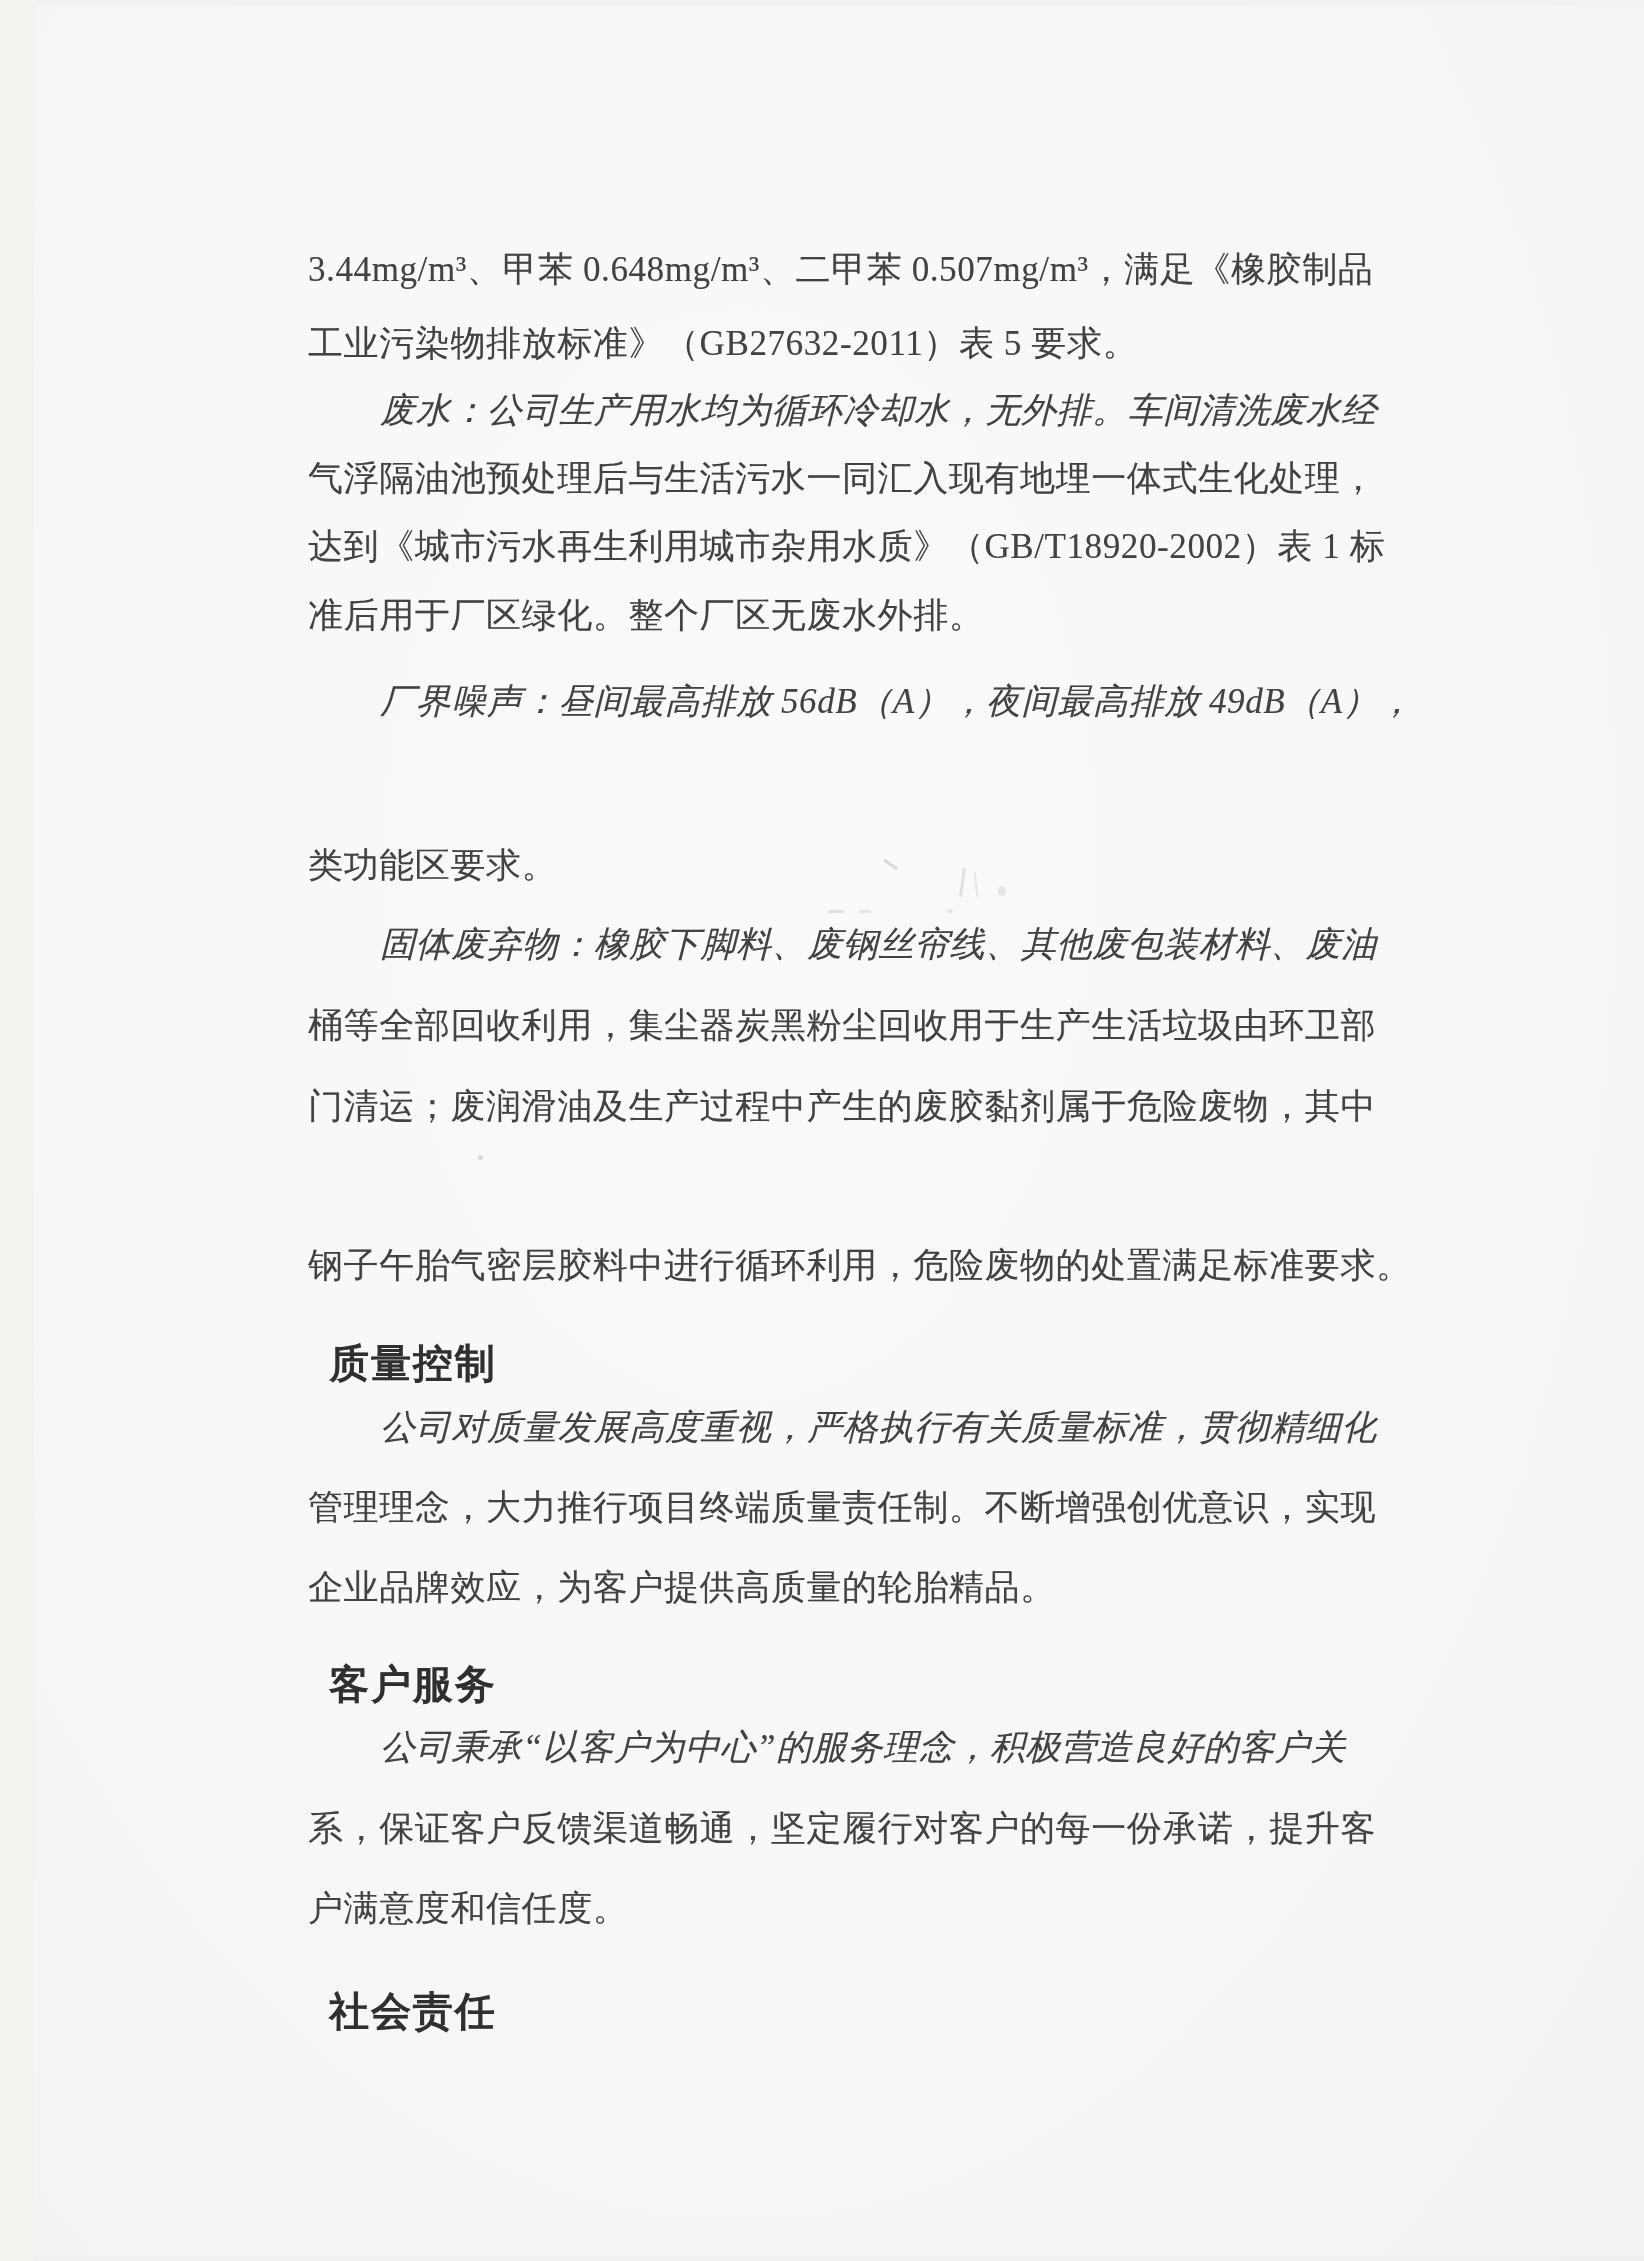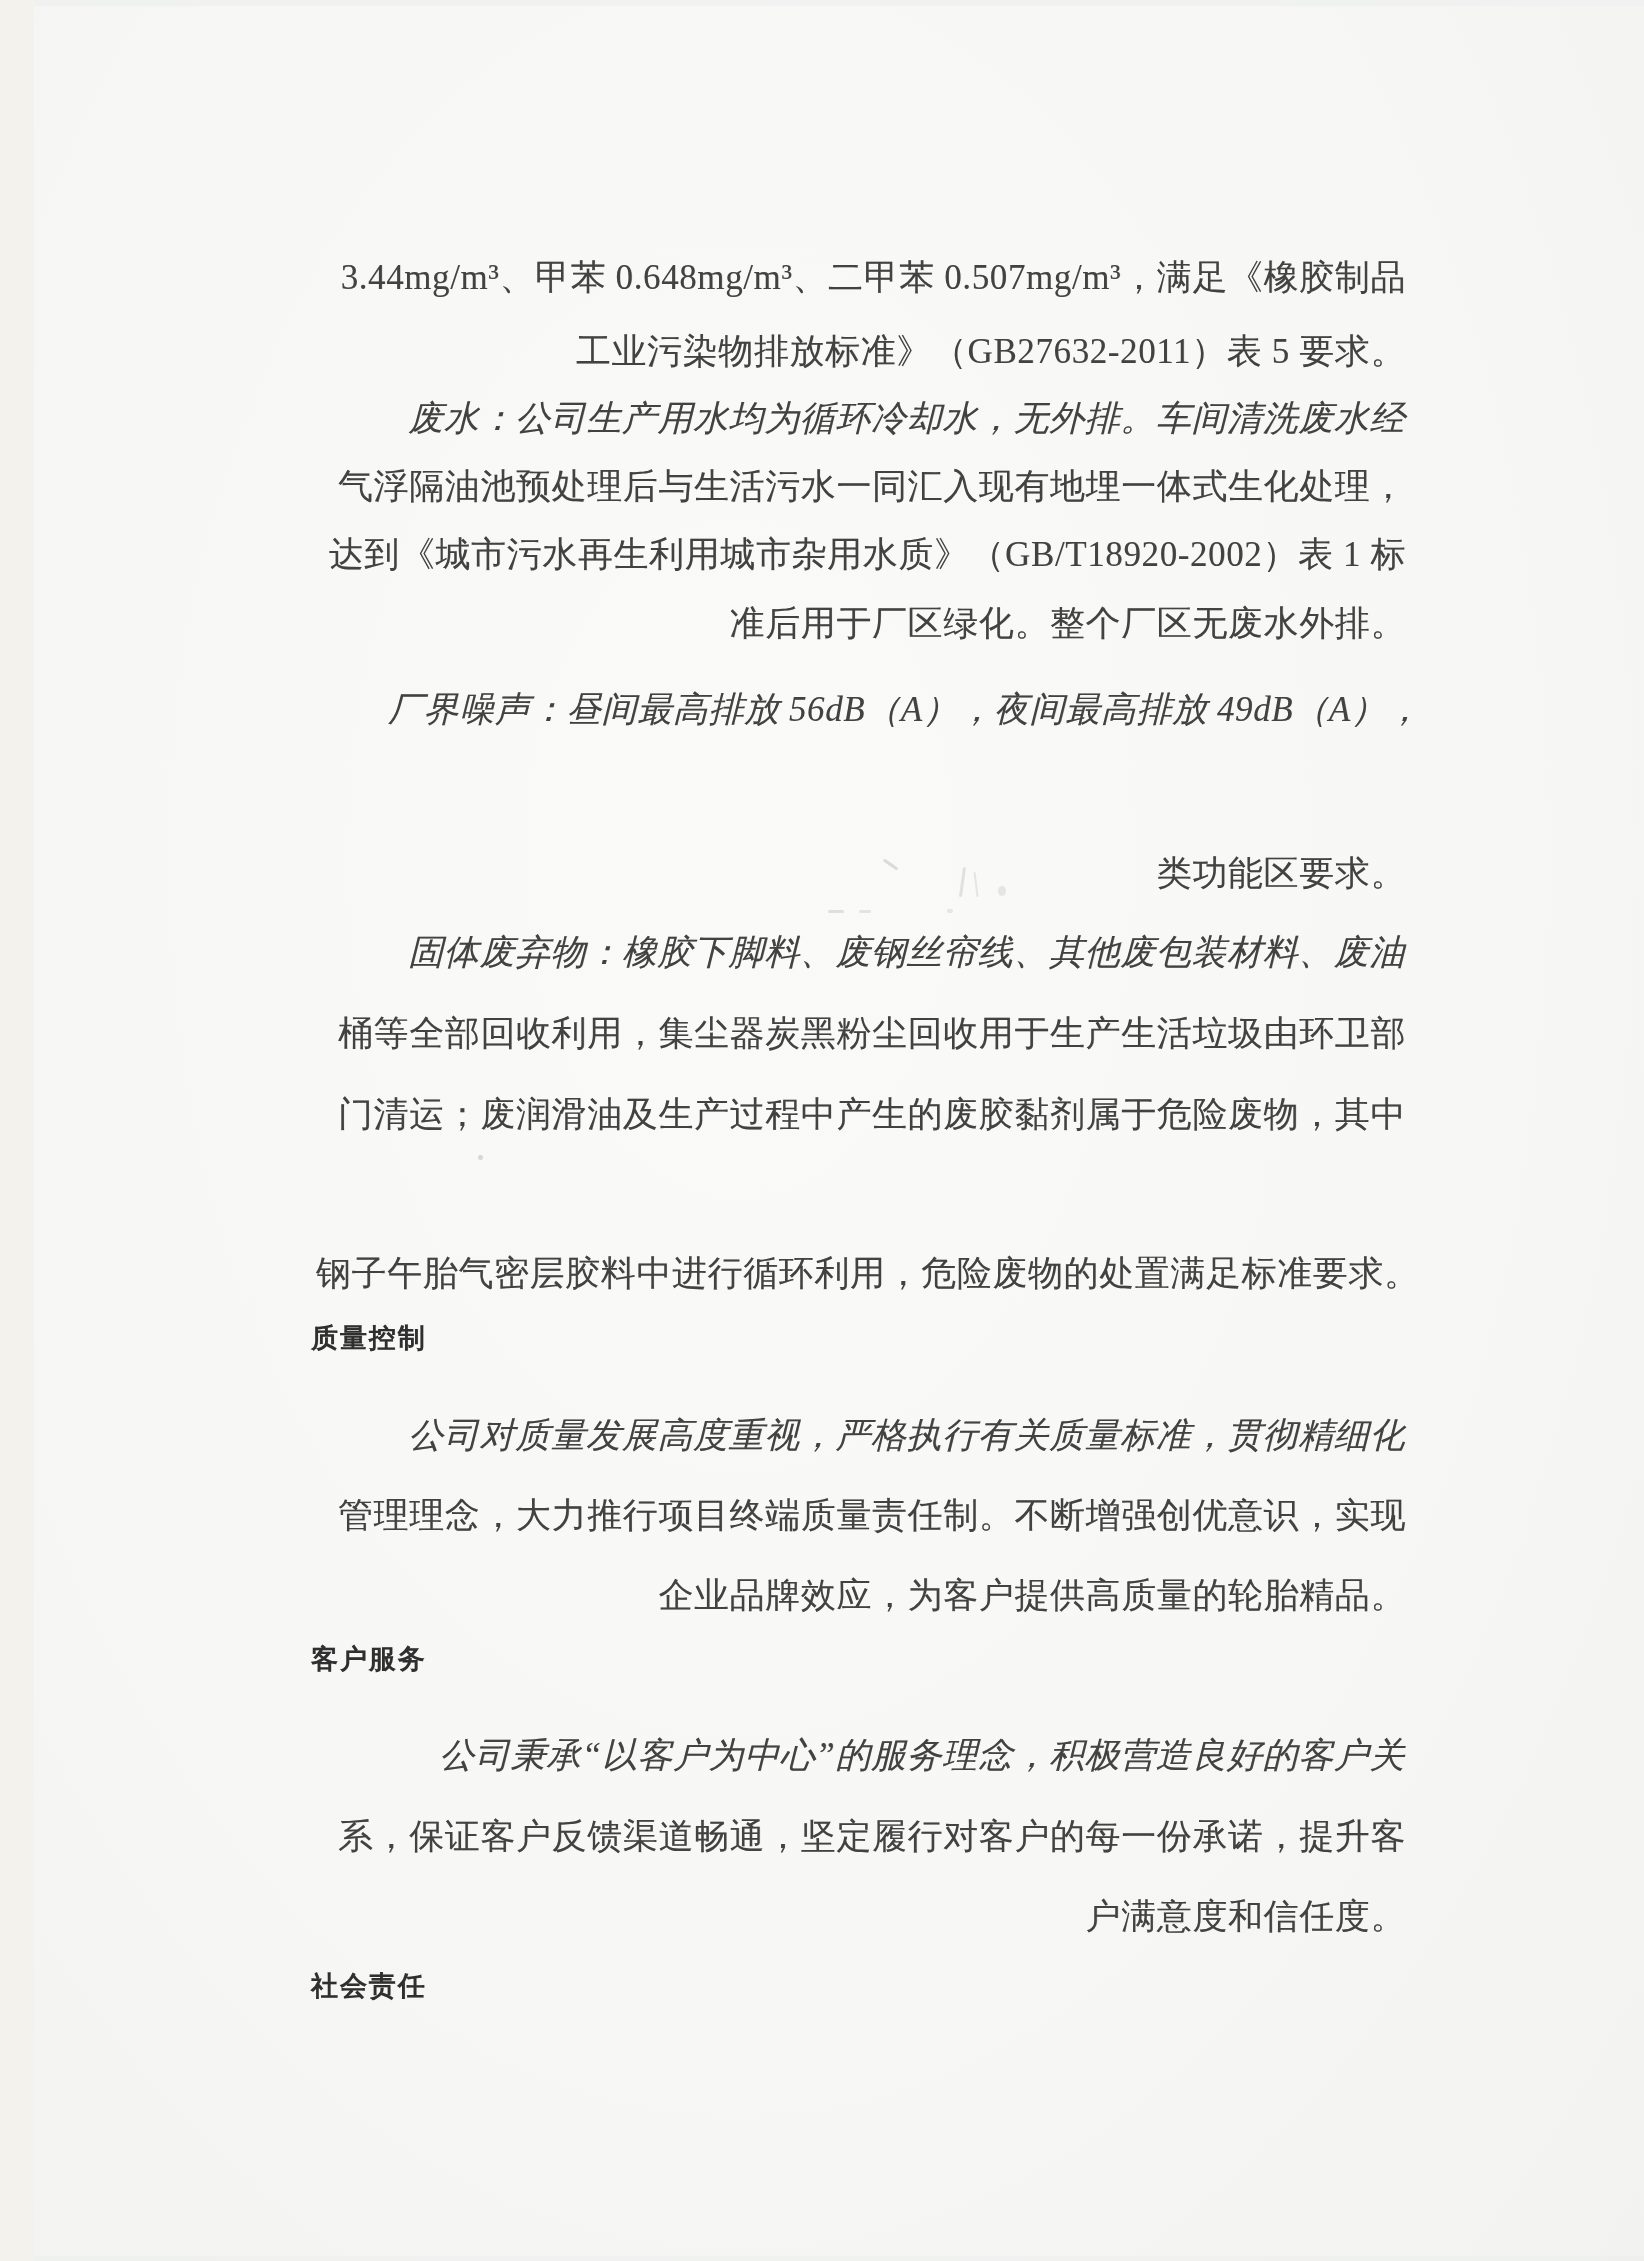--- a/index.html
+++ b/index.html
@@ -34,42 +34,41 @@
     left: 0; bottom: 0;
     width: 100%; height: 5.2px;
     background: #eceeec;
     opacity: .6;
   }
   
   .ln {
     position: absolute;
     left: 308px;
     width: 1090px;
-    margin: 8px;
+    margin: 0;
     font-size: 35px;
     line-height: 1.15;
     letter-spacing: 0.6px;
     white-space: nowrap;
     color: #424242;
     text-shadow: 0.3px 0.3px 0.5px rgba(80,80,80,0.35);
-    text-align: right;
   }
   .ln.ind {
     left: 380px;
     width: 1017px;
     font-style: italic;
   }
   
   .hd {
     position: absolute;
     left: 311px;
-    margin: 0;
+    margin: 18px;
     font-family: "Liberation Sans", "DejaVu Sans", sans-serif;
     font-weight: 700;
-    font-size: 27px;
+    font-size: 40px;
     line-height: 1.05;
     letter-spacing: 1.9px;
     white-space: nowrap;
     color: #2f2f2f;
     text-shadow: 0.3px 0.3px 0.3px rgba(60,60,60,0.3);
   }
   
   .mark {
     position: absolute;
     background: #8a8a8a;

